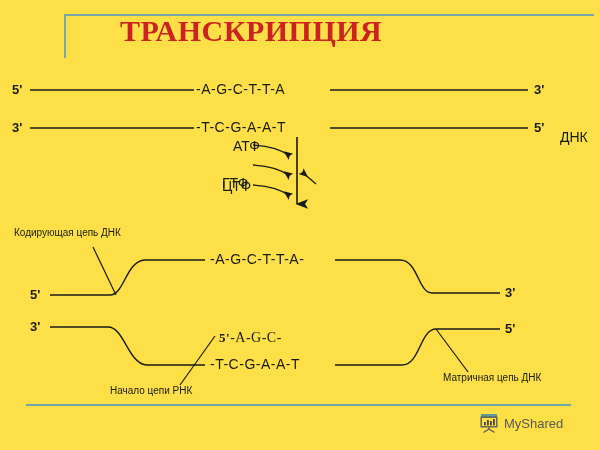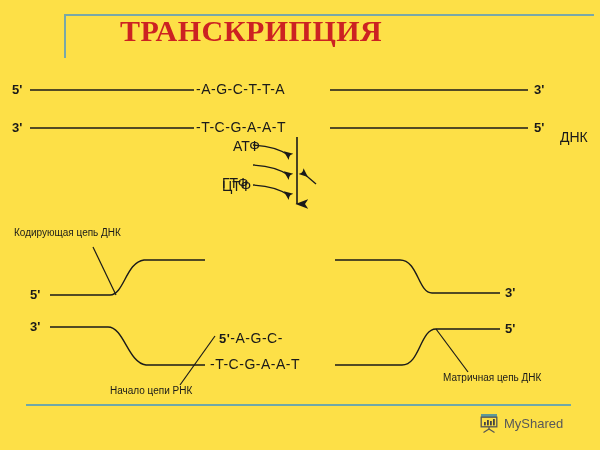--- a/index.html
+++ b/index.html
@@ -155,23 +155,24 @@
 
   <div class="txt mono-label" style="left:560px; top:130px;">ДНК</div>
 
   <div class="txt mono-label" style="left:233px; top:139px;">АТФ</div>
   <div class="txt mono-label" style="left:222px; top:176px;">ГТФ</div>
   <div class="txt mono-label" style="left:222px; top:179px;">ЦТФ</div>
 
 
   <div class="txt label" style="left:14px; top:228px;">Кодирующая цепь ДНК</div>
   <div class="txt prime" style="left:30px; top:288px;">5'</div>
+  <div class="txt seq" style="left:210px; top:252px;">-A-G-C-T-T-A-</div>
   <div class="txt prime" style="left:505px; top:286px;">3'</div>
 
-  <div class="txt seq" style="left:219px; top:331px;"><span class="prime">5'</span><span>-A-G-C-</span></div>
+  <div class="txt seq" style="left:219px; top:331px;font-family:Liberation Serif, serif;"><span class="prime">5'</span><span>-A-G-C-</span></div>
   <div class="txt label" style="left:110px; top:386px;">Начало цепи РНК</div>
 
   <div class="txt prime" style="left:30px; top:320px;">3'</div>
   <div class="txt seq" style="left:210px; top:357px;">-T-C-G-A-A-T</div>
   <div class="txt prime" style="left:505px; top:322px;">5'</div>
   <div class="txt label" style="left:443px; top:373px;">Матричная цепь ДНК</div>
 
   <div id="footer-rule"></div>
   <div id="logo-wrap">
     <svg width="22" height="22" viewBox="0 0 22 22">

